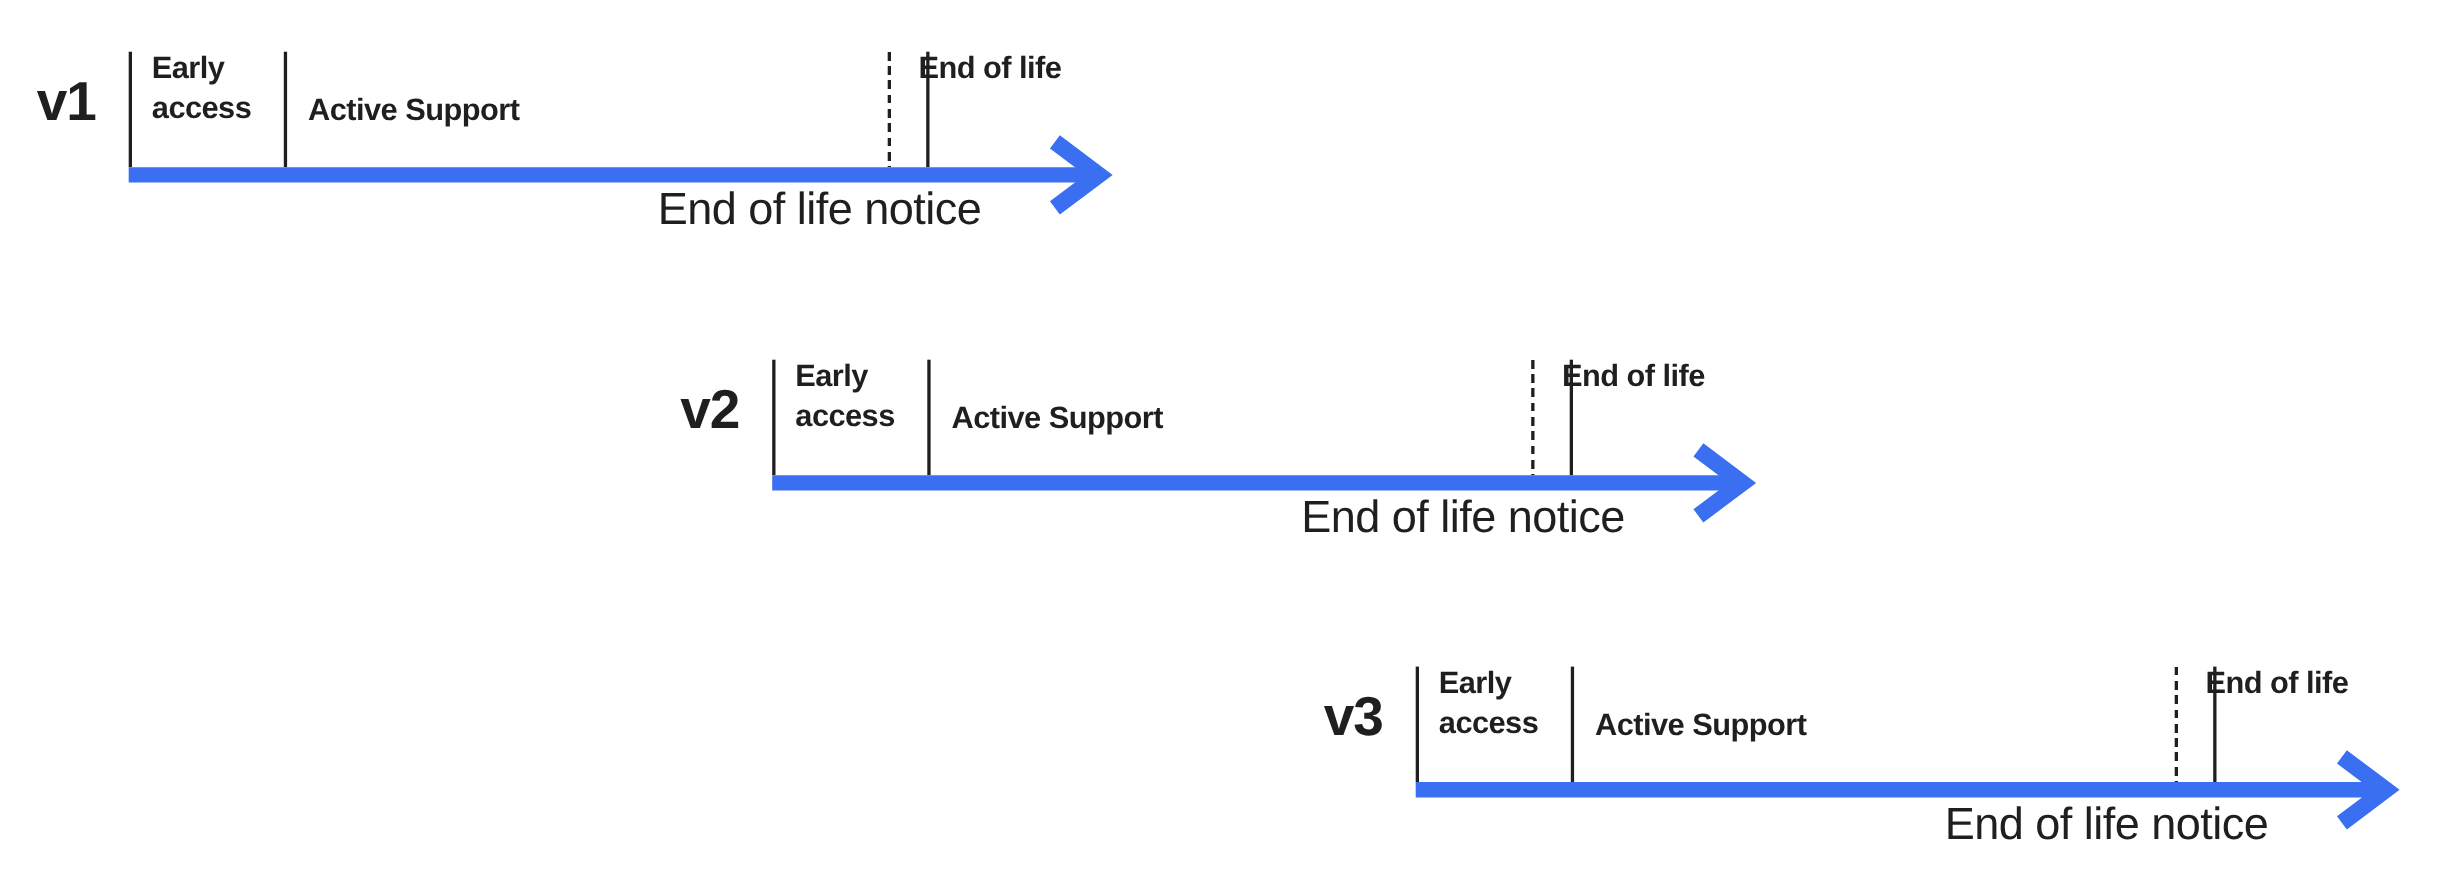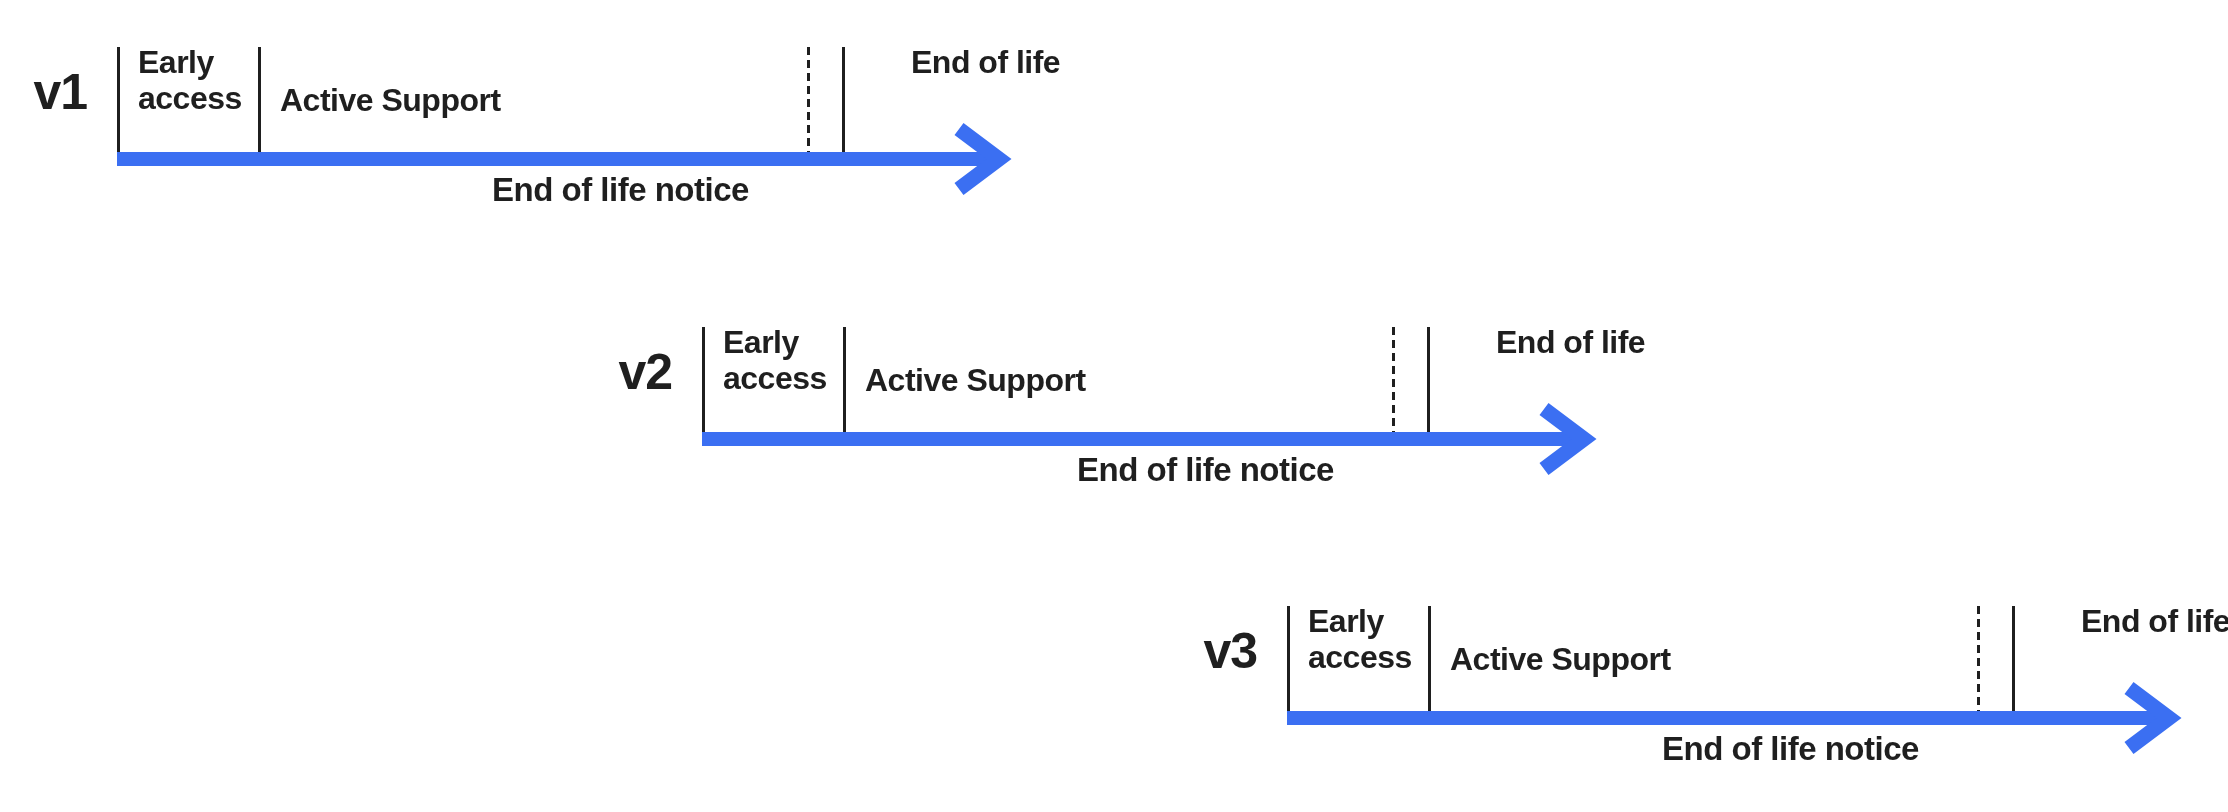--- a/index.html
+++ b/index.html
@@ -36,39 +36,39 @@
   }
   .t-start{left:120px;}
   .t-active{left:261px;}
   .t-eol{left:845px;}
   .tick.dashed{
     left:810px;
     background:repeating-linear-gradient(to bottom,var(--ink) 0 8px,transparent 8px 13px);
   }
   .seg-label{
     position:absolute;top:-3px;
-    font-size:32px;font-weight:bold;line-height:36px;
+    font-size:28px;font-weight:bold;line-height:36px;
     letter-spacing:-0.5px;
     color:var(--ink);
     white-space:pre-line;
   }
   .l-early{left:141px;}
   .l-active{left:283px;margin-top:38px;}
-  .l-eol{left:914px;}
+  .l-eol{left:838px;}
   .arrow{
     position:absolute;left:120px;top:72px;
     width:905px;height:80px;
     overflow:visible;
   }
   .shaft{stroke:var(--blue);stroke-width:14;}
   .head{fill:none;stroke:var(--blue);stroke-width:15;stroke-linejoin:miter;}
   .notice{
     position:absolute;left:495px;top:125px;width:400px;
-    text-align:left;
-    font-size:33px;font-weight:bold;line-height:36px;
+    text-align:right;
+    font-size:41px;font-weight:normal;line-height:36px;
     letter-spacing:-0.5px;
     color:var(--ink);
   }
 </style>
 </head>
 <body>
 
 <div class="timeline-row row-1">
   <div class="version">v1</div>
   <div class="tick t-start"></div>

